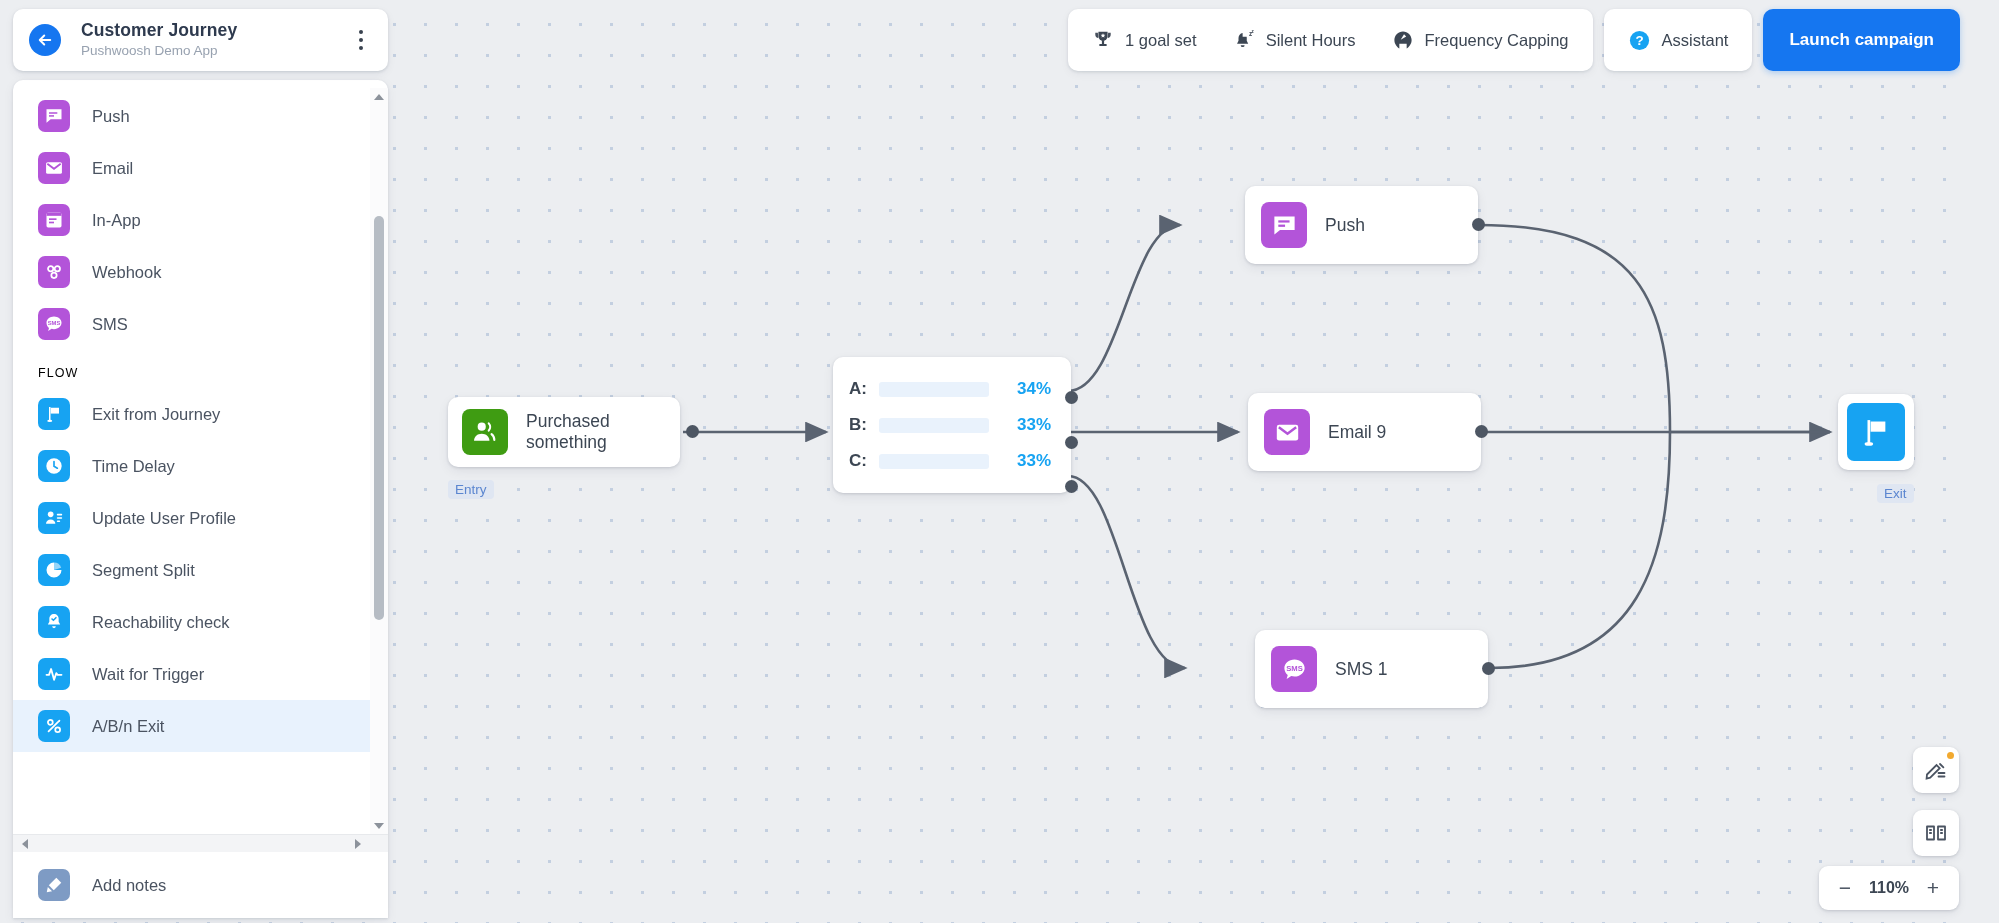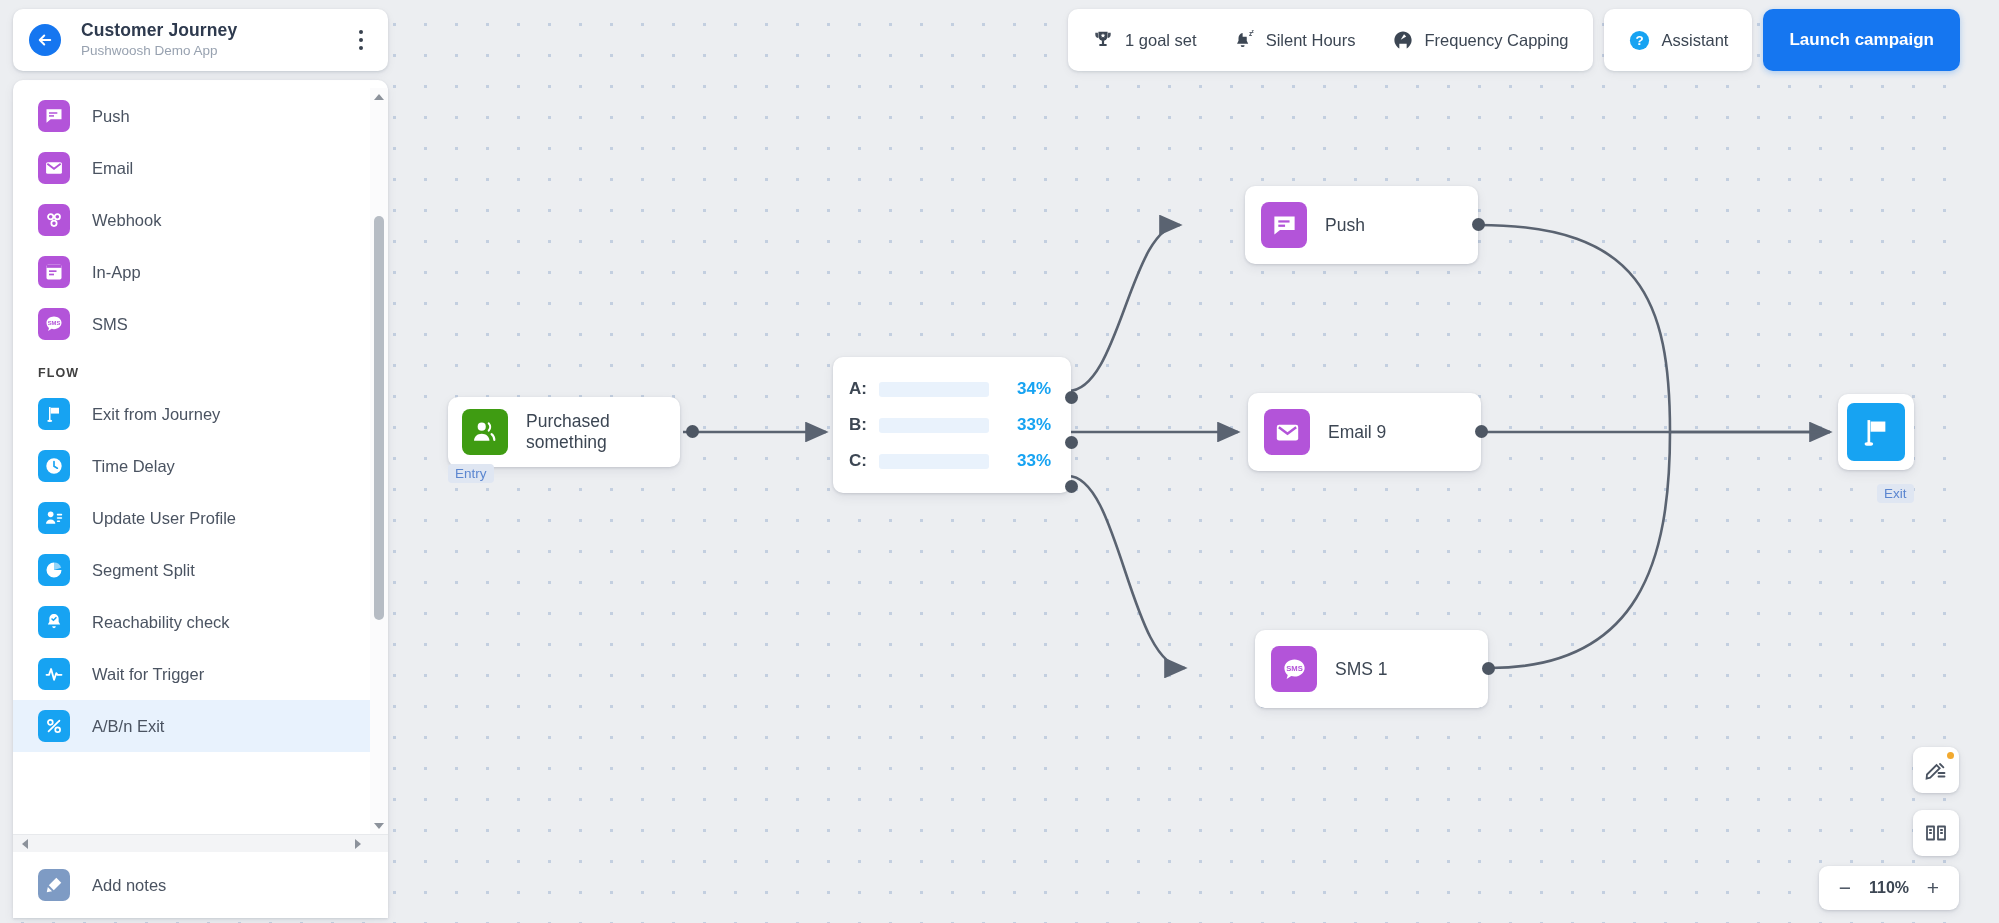--- a/index.html
+++ b/index.html
@@ -54,22 +54,22 @@
   .sb-item.sel { background: #e8f2fd; }
   .sb-ico {
     width: 32px; height: 32px; border-radius: 7px; flex: 0 0 auto;
     display: flex; align-items: center; justify-content: center;
   }
   .ico-purple { background: #b354d9; }
   .ico-blue   { background: #17a3f2; }
   .ico-slate  { background: #7e9bc4; }
   .sb-label { margin-left: 22px; font-size: 16.5px; color: #4a5361; }
   .sb-group {
-    font-size: 12.5px; letter-spacing: 1.1px; color: #404040;
-    font-weight: 700; padding: 16px 0 8px 25px;
+    font-size: 12.5px; letter-spacing: 1.1px; color: #000000;
+    font-weight: 400; padding: 16px 0 8px 25px;
   }
 
   
   .vsb { position: absolute; right: 0; top: 8px; bottom: 0; width: 18px; background: #fbfbfc; }
   .vsb-arrow { position: absolute; left: 0; width: 18px; height: 17px; display: flex; align-items: center; justify-content: center; cursor: pointer; }
   .vsb-arrow.up { top: 0; } .vsb-arrow.dn { bottom: 0; }
   .vsb-tri { width: 0; height: 0; border-left: 5px solid transparent; border-right: 5px solid transparent; }
   .vsb-tri.up { border-bottom: 6px solid #8c929b; }
   .vsb-tri.dn { border-top: 6px solid #8c929b; }
   .vsb-thumb { position: absolute; left: 4px; width: 10px; top: 128px; height: 404px; border-radius: 5px; background: #b6bcc4; cursor: pointer; }
@@ -208,39 +208,39 @@
             <svg width="20" height="20" viewBox="0 0 24 24" fill="none" stroke="#fff" stroke-width="2">
                 <rect x="2.5" y="5" width="19" height="14" rx="2" fill="#fff" stroke="none"></rect>
                 <path d="M4 7l8 6 8-6" stroke="#b354d9" stroke-width="2.2" fill="none"></path>
               </svg>
           </span>
           <span class="sb-label">Email</span>
         </div>
 
         <div class="sb-item">
           <span class="sb-ico ico-purple">
-            <svg width="20" height="20" viewBox="0 0 24 24" fill="none" stroke="#fff" stroke-width="2.1" stroke-linecap="round">
-                <circle cx="8" cy="8" r="3.2"></circle>
-                <circle cx="16" cy="8" r="3.2"></circle>
-                <circle cx="12" cy="16" r="3.2"></circle>
-              </svg>
-          </span>
-          <span class="sb-label">Webhook</span>
-        </div>
-
-        <div class="sb-item">
-          <span class="sb-ico ico-purple">
             <svg width="20" height="20" viewBox="0 0 24 24">
                 <rect x="3" y="3" width="18" height="18" rx="2" fill="#fff"></rect>
                 <rect x="3" y="3" width="18" height="4" fill="#b354d9"></rect>
                 <rect x="6" y="10" width="9" height="2" fill="#b354d9"></rect>
                 <rect x="6" y="14" width="6" height="2" fill="#b354d9"></rect>
               </svg>
           </span>
           <span class="sb-label">In-App</span>
+        </div>
+
+        <div class="sb-item">
+          <span class="sb-ico ico-purple">
+            <svg width="20" height="20" viewBox="0 0 24 24" fill="none" stroke="#fff" stroke-width="2.1" stroke-linecap="round">
+                <circle cx="8" cy="8" r="3.2"></circle>
+                <circle cx="16" cy="8" r="3.2"></circle>
+                <circle cx="12" cy="16" r="3.2"></circle>
+              </svg>
+          </span>
+          <span class="sb-label">Webhook</span>
         </div>
 
         <div class="sb-item">
           <span class="sb-ico ico-purple">
             <svg width="20" height="20" viewBox="0 0 24 24">
                 <path d="M12 3c5 0 9 3.4 9 7.6 0 4.2-4 7.6-9 7.6-1 0-2-.14-2.9-.4L5 20.5l1-3.6C4.2 15.5 3 13.2 3 10.6 3 6.4 7 3 12 3z" fill="#fff"></path>
                 <text x="12" y="13" font-size="7" font-weight="bold" fill="#b354d9" text-anchor="middle" font-family="Liberation Sans">SMS</text>
               </svg>
           </span>
           <span class="sb-label">SMS</span>
@@ -413,21 +413,21 @@
           <path d="M2.6 19.4c0-3.6 2.9-6 6.6-6s6.6 2.4 6.6 6z"></path>
           <path d="M15.2 4.6a4.6 4.6 0 0 1 0 6.2M17.6 13.8a6.2 6.2 0 0 1 2.4 5" stroke="#fff" stroke-width="1.8" fill="none" stroke-linecap="round"></path>
         </svg>
     </span>
     <span class="node-label">
       <span>Purchased</span><br>
       <span>something</span>
     </span>
     <span class="port" style="right:-19px;top:28px"></span>
   </div>
-  <div class="badge" style="left:448px;top:464px">Entry</div>
+  <div class="badge" style="left:448px;top:480px">Entry</div>
 
   <div class="split-node" style="left:833px;top:357px;width:238px">
     <div class="split-row">
       <span class="split-key">A:</span>
       <span class="split-track"><span class="split-fill" style="width:34%"></span></span>
       <span class="split-pct">34%</span>
     </div>
     <div class="split-row">
       <span class="split-key">B:</span>
       <span class="split-track"><span class="split-fill" style="width:33%"></span></span>

